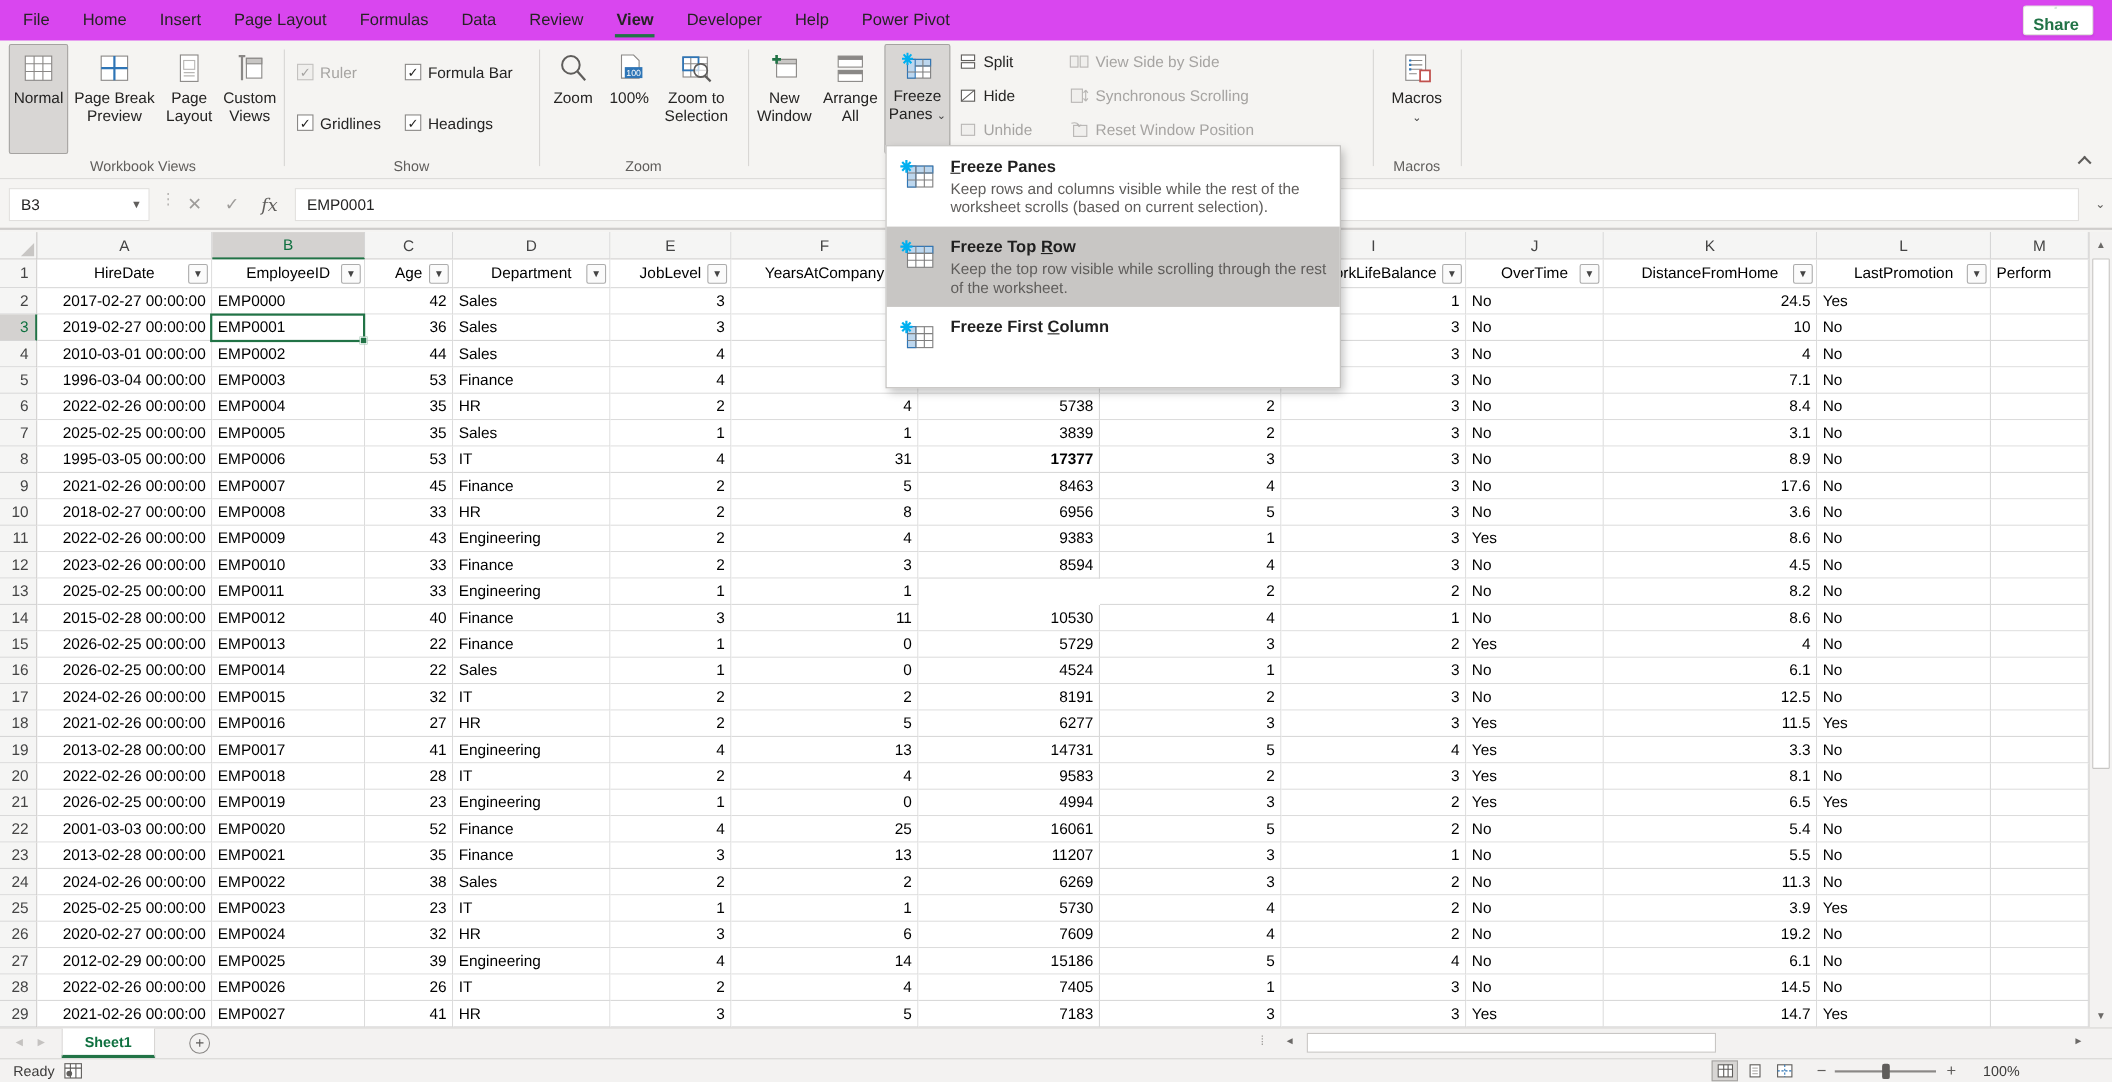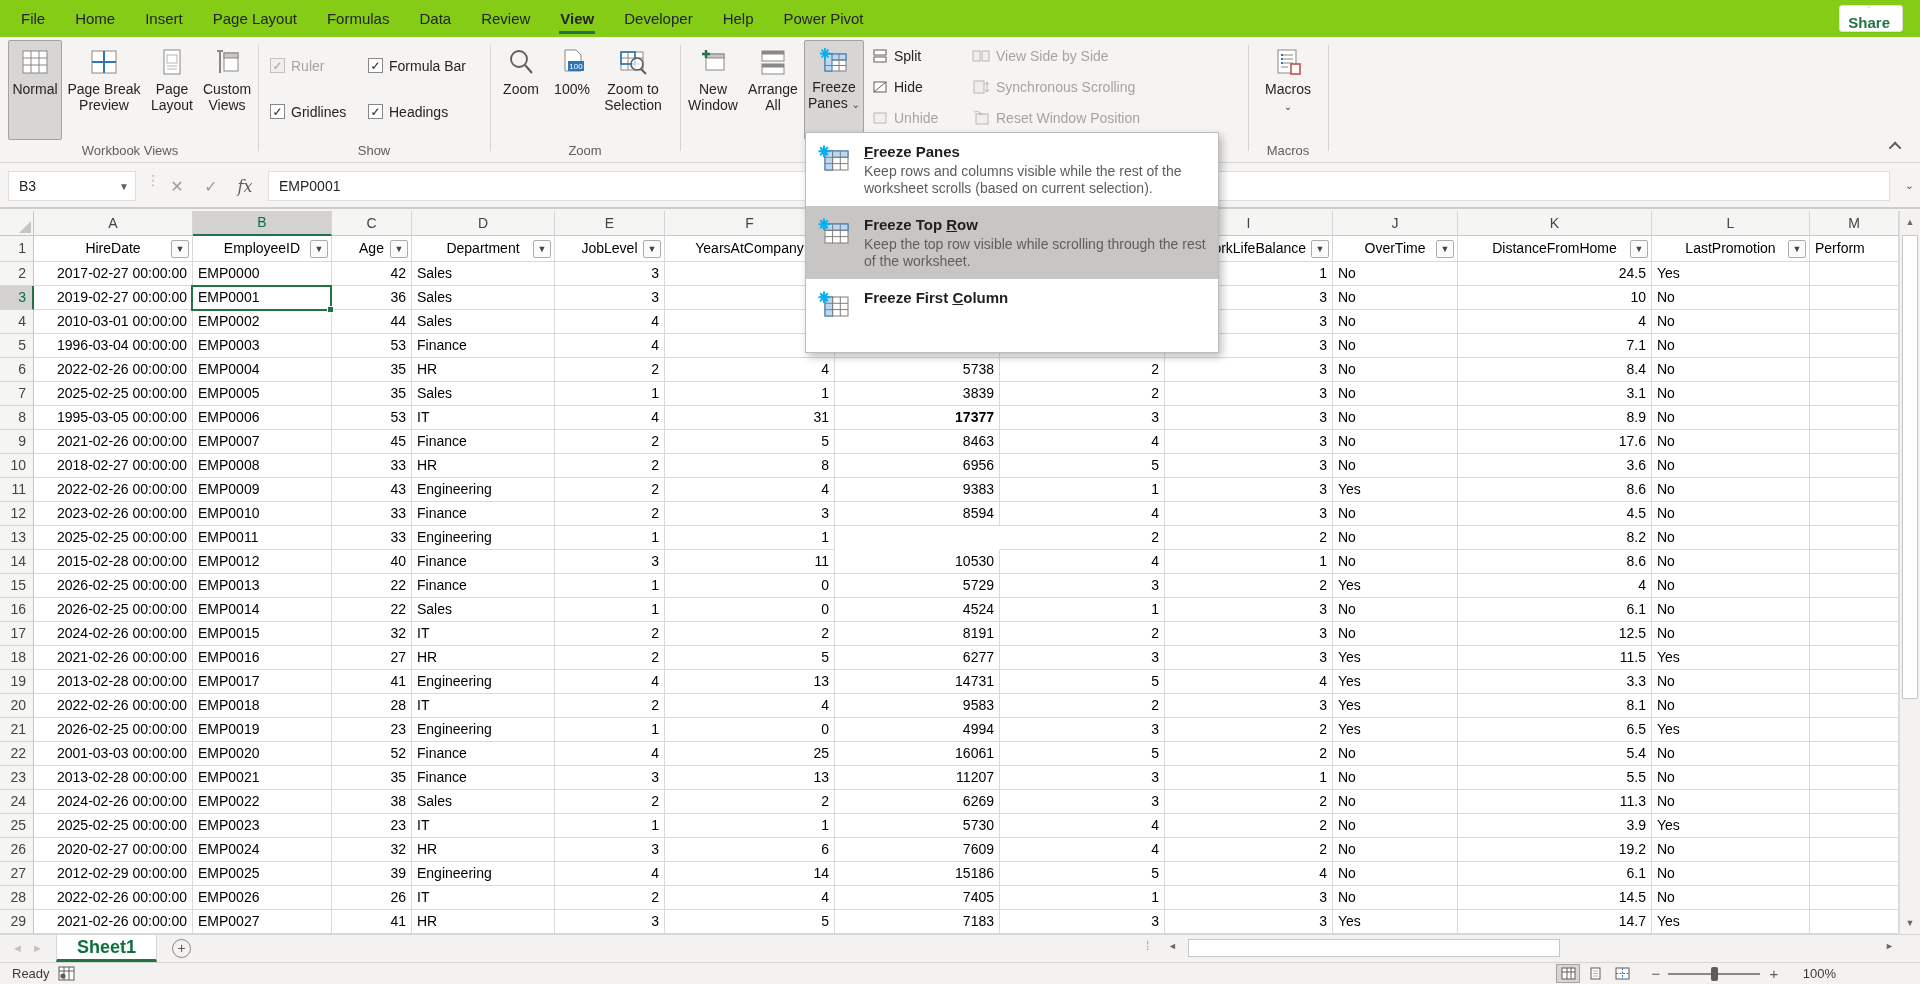--- a/index.html
+++ b/index.html
@@ -1,21 +1,21 @@
 <!DOCTYPE html>
 <html><head>
 <meta charset="utf-8">
 <style>
   * { margin:0; padding:0; box-sizing:border-box; }
   html,body { width:1920px; height:984px; overflow:hidden; background:#fff;
     font-family:"Liberation Sans", sans-serif; -webkit-font-smoothing:antialiased; }
   #app { position:relative; width:1920px; height:984px; background:#F5F4F2; }
 
   
-  #tabbar { position:absolute; left:0; top:0; width:100%; height:37px; background:#84cc16; }
+  #tabbar { position:absolute; left:0; top:0; width:100%; height:37px; background:#d946ef; }
   #menu-tabs { position:absolute; left:6px; top:0; height:37px; display:flex; align-items:stretch; }
   .mtab { padding:0 15px; display:flex; align-items:center; font-size:15px; color:#252423; cursor:default; position:relative; }
   .mtab.active { font-weight:bold; }
   .mtab.active::after { content:""; position:absolute; left:14px; right:14px; bottom:3px; height:3px; background:#217346; }
   #share-btn { position:absolute; right:17px; top:5px; height:27px; padding:0 12px 0 8px; background:#fff;
     border:1px solid #E3E1DF; border-radius:3px; display:flex; align-items:center; gap:6px;
     color:#217346; font-size:15px; font-weight:bold; box-shadow:0 1px 2px rgba(0,0,0,.06);flex-direction:column; }
 
   
   #ribbon { position:absolute; left:0; top:37px; width:100%; height:126px; background:#F5F4F2; border-bottom:1px solid #D8D6D4; }
@@ -82,21 +82,21 @@
   .fm-text { flex:1; }
   .fm-title { font-size:15px; font-weight:bold; color:#1F1F1F; margin-bottom:3px; }
   .fm-desc { font-size:14px; color:#5F5D5B; line-height:17px; }
   .fm-icon { width:34px; padding-top:2px; flex:none; }
 
   
   #sheettabs { position:absolute; left:0; top:934px; width:100%; height:28px; background:#F3F2F1; border-top:1px solid #D8D6D4; }
   .tabnav { position:absolute; top:7px; font-size:11px; color:#C4C2C0; }
   #sheet-tab { position:absolute; left:56px; top:0; height:27px; padding:0 20px; background:#fff;
     border-right:1px solid #D8D6D4; border-left:1px solid #D8D6D4; border-bottom:3px solid #217346;
-    font-size:18px; font-weight:bold; color:#0E703F; display:flex; align-items:center; }
+    font-size:13px; font-weight:bold; color:#0E703F; display:flex; align-items:center; }
   #newsheet { position:absolute; left:172px; top:4px; width:19px; height:19px; border:1px solid #8A8886; border-radius:50%;
     color:#5F5D5B; font-size:14px; line-height:16px; text-align:center; }
   #hs-dots { position:absolute; left:1146px; top:4px; color:#9E9C9A; font-size:12px; letter-spacing:1px; }
   #hscroll { position:absolute; left:1162px; right:20px; top:2px; height:23px; background:#F3F2F1; }
   #hthumb { position:absolute; left:26px; top:2px; width:372px; height:18px; background:#fff; border:1px solid #C8C6C4; }
   .hbtn { position:absolute; top:4px; font-size:9px; color:#6B6967; }
 
   
   #statusbar { position:absolute; left:0; top:962px; width:100%; height:22px; background:#F3F2F1; border-top:1px solid #D8D6D4;
     font-size:13px; color:#3B3A39; }

